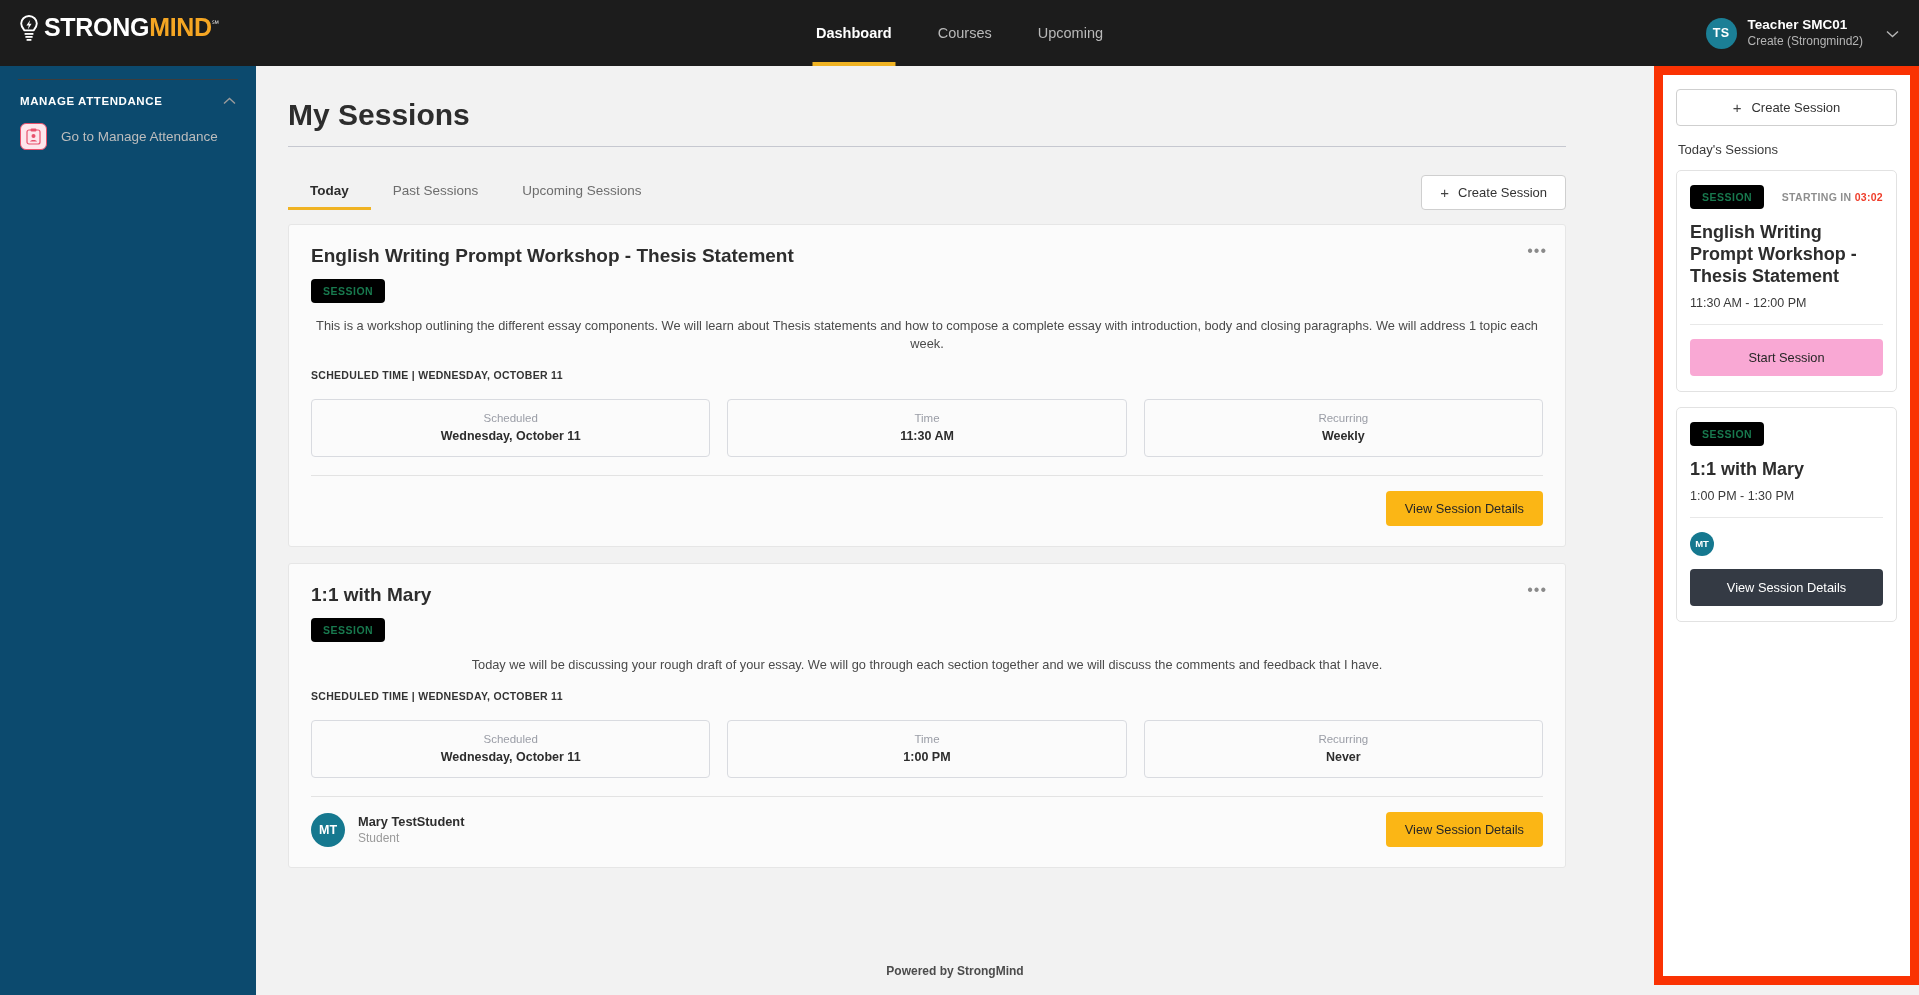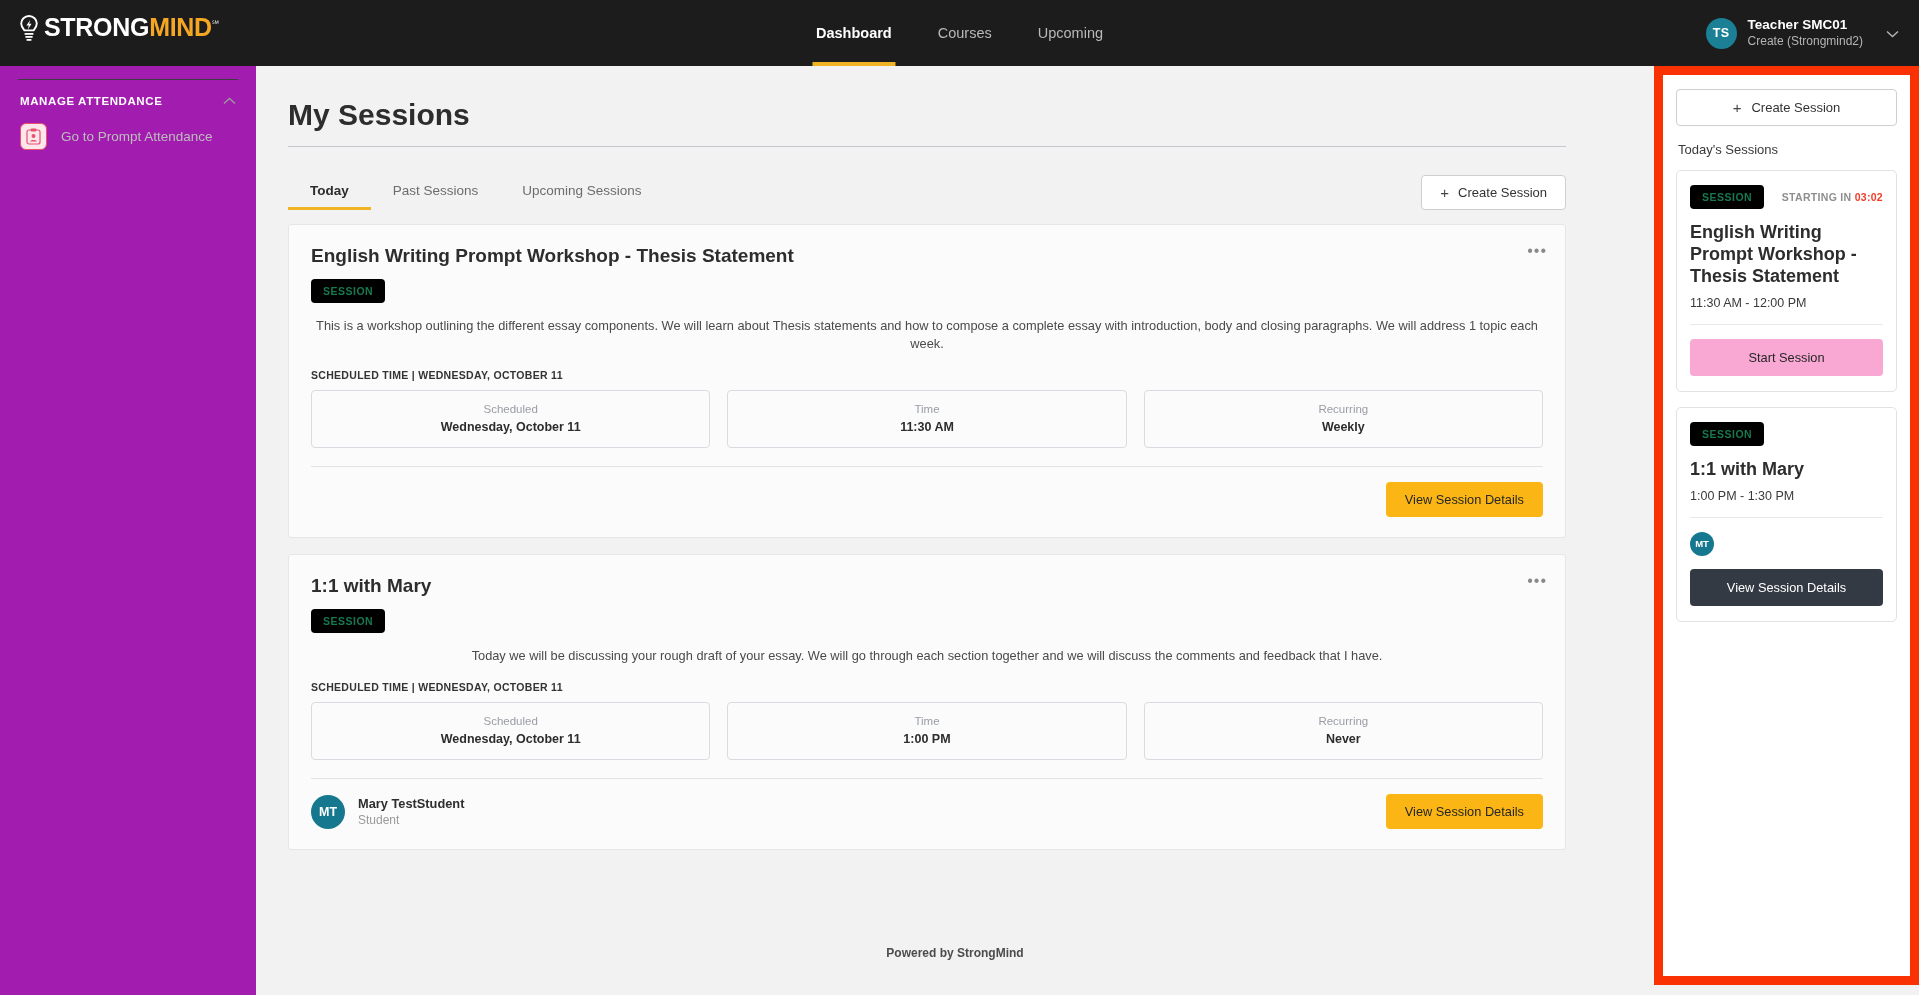--- a/index.html
+++ b/index.html
@@ -56,21 +56,21 @@
     letter-spacing: 0.3px;
   }
   .user-meta { line-height: 1.25; }
   .user-name { color: #ffffff; font-size: 13.5px; font-weight: bold; }
   .user-role { color: #b5b5b5; font-size: 12px; }
   .chev-down { color: #b5b5b5; font-size: 13px; margin-left: 12px; }
 
   
   .sidebar {
     position: absolute; top: 66px; left: 0; width: 256px; height: 929px;
-    background: #a21caf;
+    background: #0c4a6e;
   }
   .sb-divider {
     height: 1px; background: #3d3d3d; margin: 13px 18px 0 18px;
   }
   .sb-section-head {
     display: flex; align-items: center; justify-content: space-between;
     padding: 14px 20px 8px 20px;
   }
   .sb-section-title {
     color: #ffffff; font-size: 11.5px; font-weight: bold; letter-spacing: 0.6px;
@@ -140,21 +140,21 @@
     padding: 6px 12px; border-radius: 4px;
   }
   .card-desc {
     font-size: 12.8px; color: #4a4a4a; margin-top: 14px; line-height: 1.4; text-align: center;
   }
   .card-sched-label {
     font-size: 10.5px; font-weight: bold; color: #333; letter-spacing: 0.3px;
     margin-top: 16px;
   }
   .detail-row {
-    display: flex; gap: 17px; margin-top: 9px;
+    display: flex; gap: 17px; margin-top: 18px;
   }
   .detail-box {
     flex: 1; border: 1px solid #d9dbe0; border-radius: 4px;
     background: #fbfbfb; padding: 12px 10px 13px 10px; text-align: center;
   }
   .detail-label { font-size: 11.5px; color: #9a9da6; margin-bottom: 5px; }
   .detail-value { font-size: 12.5px; color: #2d2d2d; font-weight: bold; }
 
   .card-footer-rule { height: 1px; background: #e3e3e3; margin: 18px 0 0 0; }
   .card-footer {
@@ -284,21 +284,21 @@
   </div>
   <div class="sb-item">
     <span class="sb-icon">
       <svg width="15" height="17" viewBox="0 0 15 17">
         <rect x="1" y="2" width="13" height="14" rx="2" fill="none" stroke="#e8516d" stroke-width="1.2"></rect>
         <rect x="4.6" y="0.4" width="5.8" height="3" rx="1" fill="#e8516d"></rect>
         <circle cx="7.5" cy="8" r="2" fill="#e8516d"></circle>
         <path d="M4 13.6 C4 11.4 11 11.4 11 13.6 Z" fill="#e8516d"></path>
       </svg>
     </span>
-    <span class="sb-item-label">Go to Prompt Attendance</span>
+    <span class="sb-item-label">Go to Manage Attendance</span>
   </div>
 </div>
 
 <div class="main">
   <div class="page-title">My Sessions</div>
   <div class="title-rule"></div>
 
   <div class="tabs-row">
     <div class="tabs">
       <div class="tab active">Today</div>

